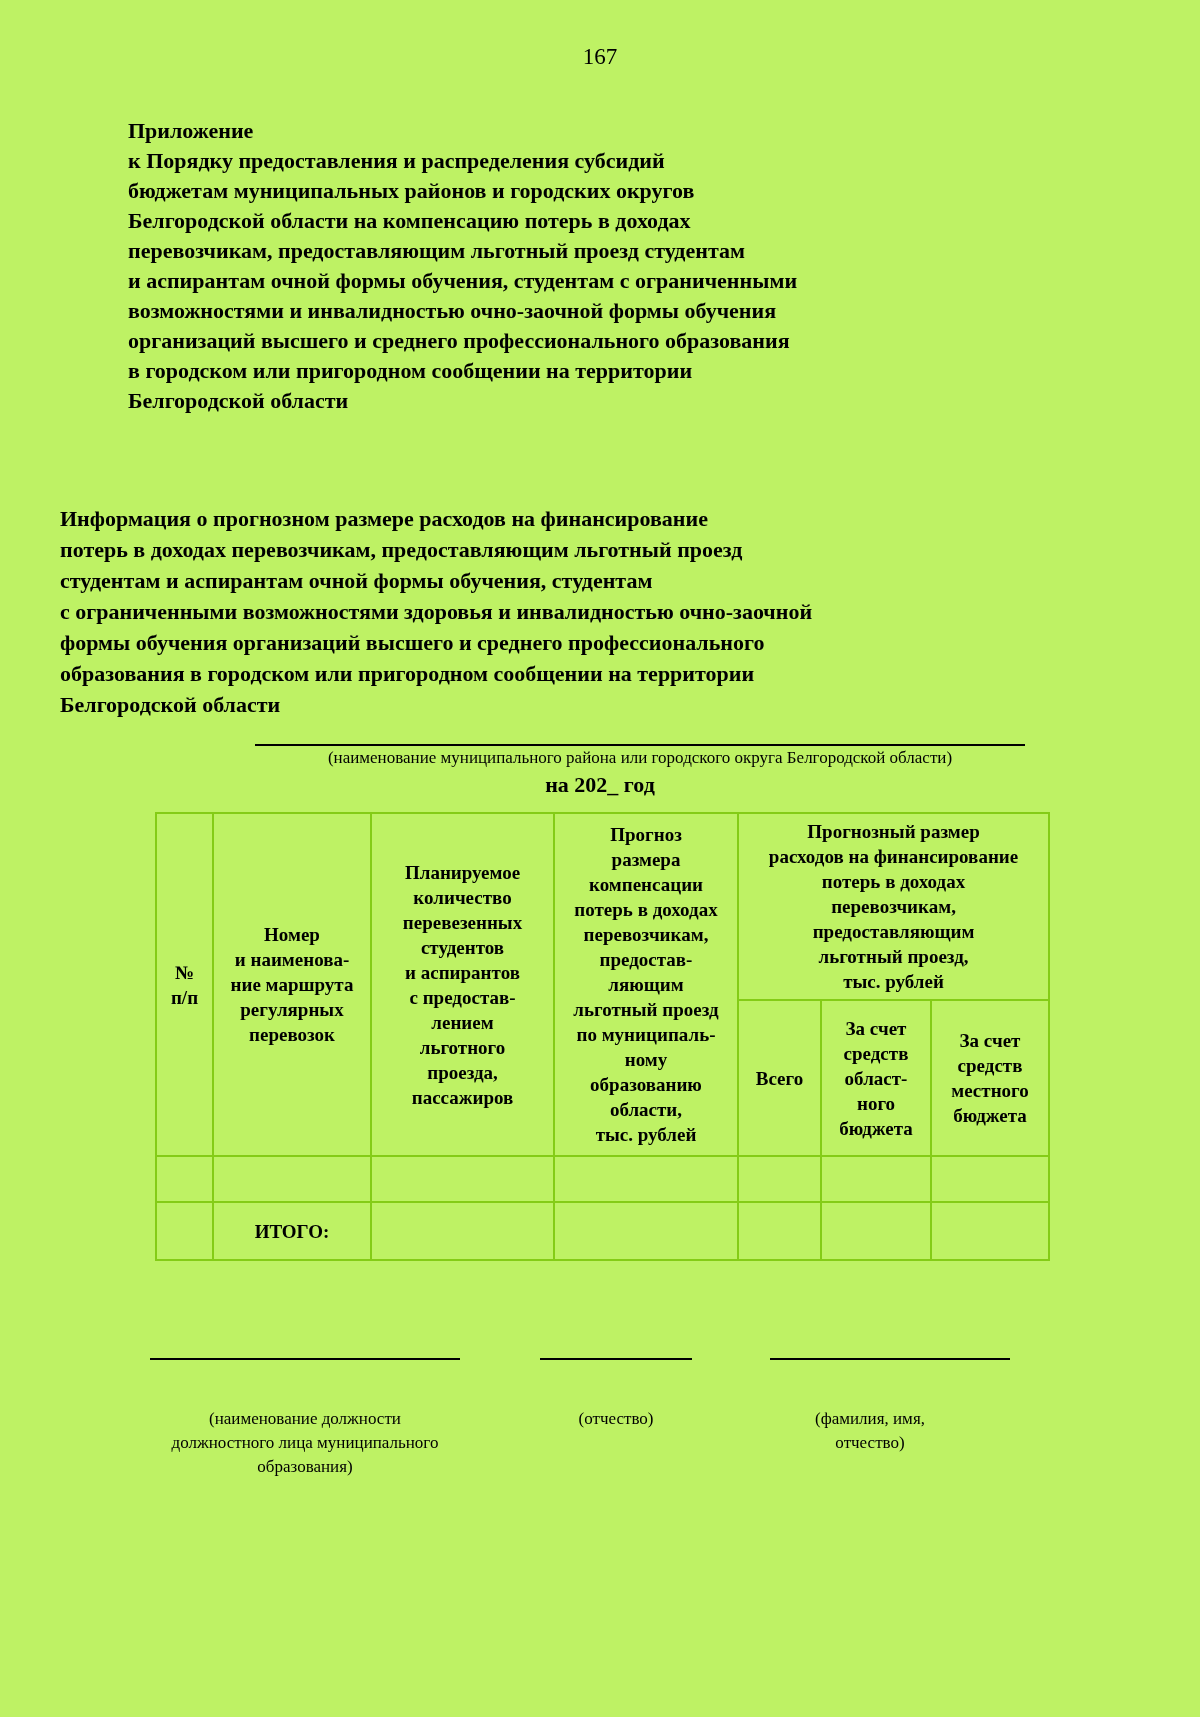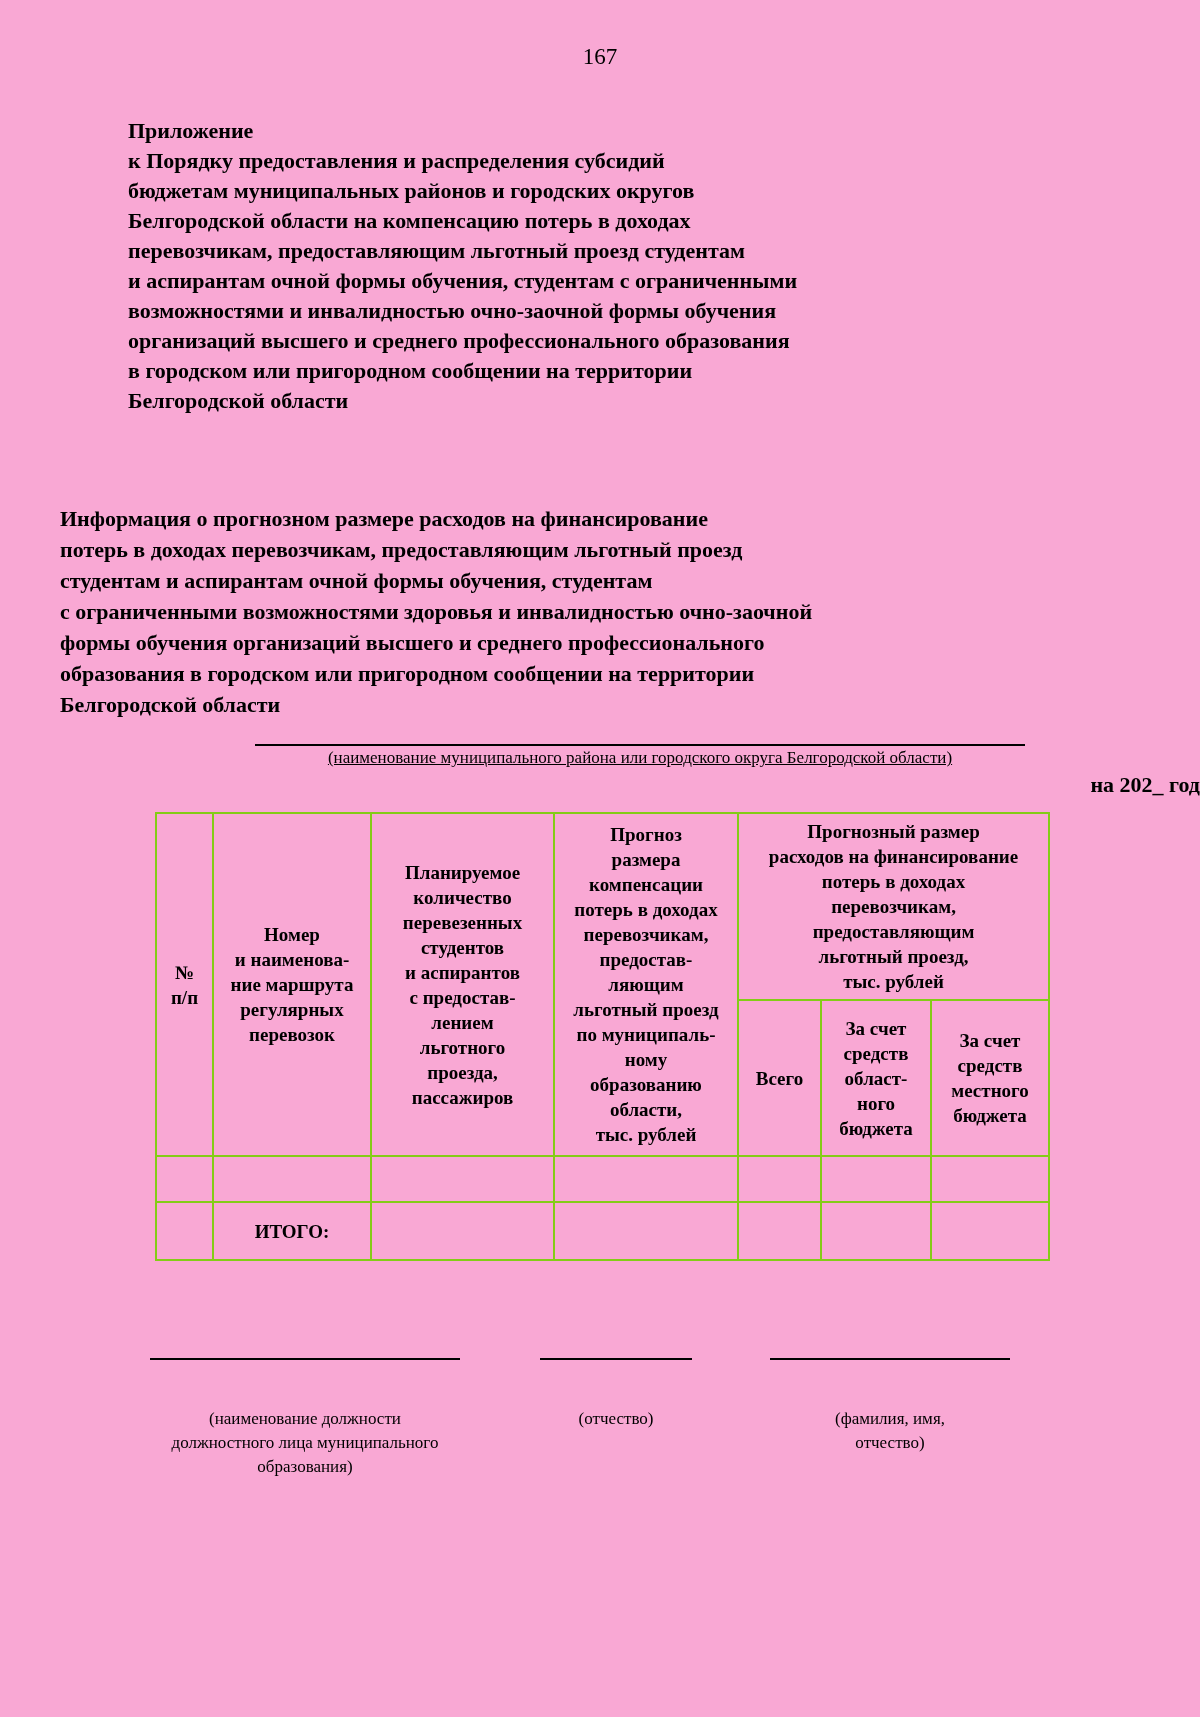--- a/index.html
+++ b/index.html
@@ -1,21 +1,21 @@
 <!DOCTYPE html>
 <html><head>
 <meta charset="utf-8">
 <style>
   * { box-sizing: border-box; }
   html, body { margin: 0; padding: 0; background: #e8e8e8; }
   .page {
     position: relative;
     width: 1200px;
     height: 1717px;
-    background: #f9a8d4;
+    background: #bef264;
     font-family: "Liberation Serif", serif;
     color: #000;
     overflow: hidden;
     margin: 0 auto;
   }
   .page-number {
     position: absolute;
     top: 44px; left: 0; width: 1200px;
     text-align: center;
     font-size: 23px;
@@ -40,26 +40,25 @@
     position: absolute;
     top: 744px; left: 255px; width: 770px;
     border-top: 2px solid #000;
     height: 0;
   }
   .name-caption {
     position: absolute;
     top: 748px; left: 155px; width: 970px;
     text-align: center;
     font-size: 17px;
-    text-decoration: underline;
   }
   .year-label {
     position: absolute;
     top: 772px; left: 0; width: 1200px;
-    text-align: right;
+    text-align: center;
     font-weight: bold;
     font-size: 22px;
   }
   table.main-table {
     position: absolute;
     top: 812px; left: 155px;
     border-collapse: collapse;
     table-layout: fixed;
     width: 893px;
   }
@@ -93,21 +92,21 @@
   .sig-caption {
     position: absolute;
     text-align: center;
     font-size: 17px;
     line-height: 24px;
     white-space: pre-line;
     margin-top: 35px;
   }
   .sig-caption-1 { top: 1372px; left: 100px; width: 410px; }
   .sig-caption-2 { top: 1372px; left: 516px; width: 200px; }
-  .sig-caption-3 { top: 1372px; left: 750px; width: 280px; }
+  .sig-caption-3 { top: 1372px; left: 730px; width: 280px; }
 </style>
 </head>
 <body>
 
 <div class="page">
 
   <div class="page-number">167</div>
 
   <div class="appendix-block">Приложение
 к Порядку предоставления и распределения субсидий

